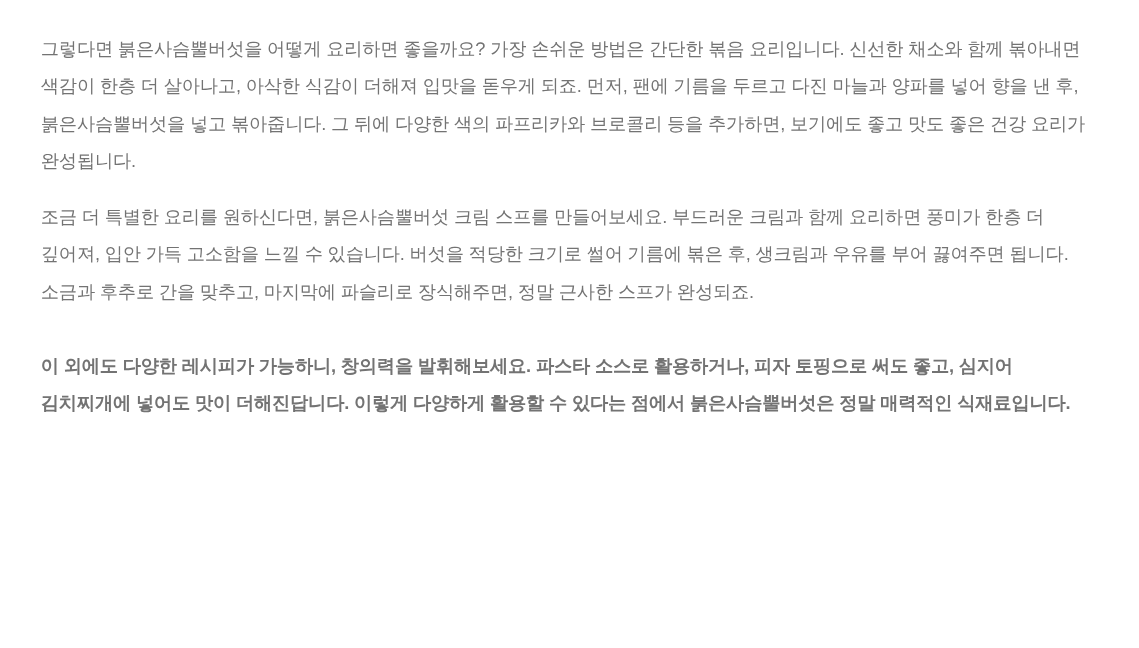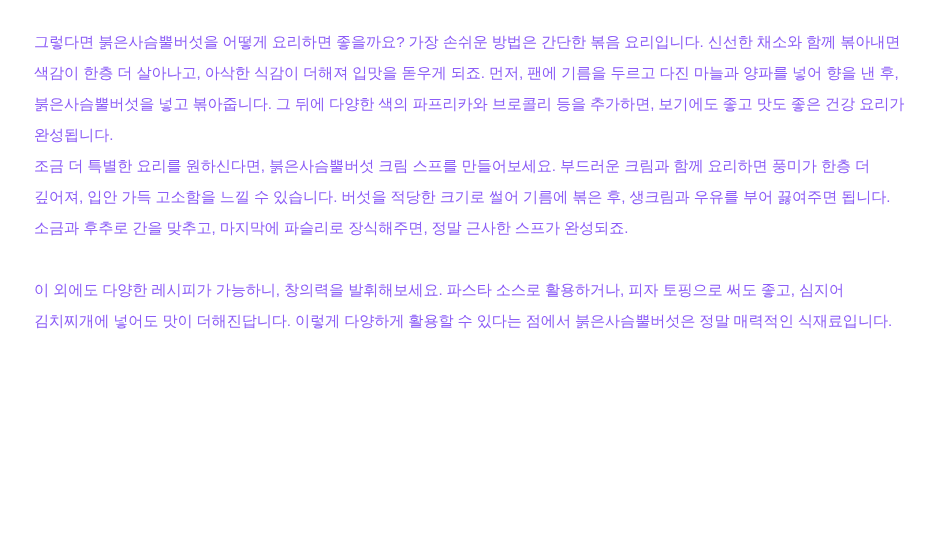--- a/index.html
+++ b/index.html
@@ -18,33 +18,34 @@
     box-sizing: border-box;
     width: 949px;
     height: 540px;
     padding: 26px 34px 0 34px;
     background: #ffffff;
   }
   .doc-body {
     font-size: 15.2px;
     line-height: 31px;
     letter-spacing: -0.15px;
-    color: #8b5cf6;
+    color: #737373;
     text-align: left;
     word-break: keep-all;
   }
   .para {
     margin: 0;
     padding: 0;
   }
   .para + .para {
-    margin-top: 0px;
+    margin-top: 16px;
   }
   .para.spaced {
     margin-top: 31px;
+    font-weight: bold;
   }
 </style>
 </head>
 <body>
 
 <div class="page">
   <div class="doc-body">
     <p class="para">그렇다면 붉은사슴뿔버섯을 어떻게 요리하면 좋을까요? 가장 손쉬운 방법은 간단한 볶음 요리입니다. 신선한 채소와 함께 볶아내면 색감이 한층 더 살아나고, 아삭한 식감이 더해져 입맛을 돋우게 되죠. 먼저, 팬에 기름을 두르고 다진 마늘과 양파를 넣어 향을 낸 후, 붉은사슴뿔버섯을 넣고 볶아줍니다. 그 뒤에 다양한 색의 파프리카와 브로콜리 등을 추가하면, 보기에도 좋고 맛도 좋은 건강 요리가 완성됩니다.</p>
     <p class="para">조금 더 특별한 요리를 원하신다면, 붉은사슴뿔버섯 크림 스프를 만들어보세요. 부드러운 크림과 함께 요리하면 풍미가 한층 더 깊어져, 입안 가득 고소함을 느낄 수 있습니다. 버섯을 적당한 크기로 썰어 기름에 볶은 후, 생크림과 우유를 부어 끓여주면 됩니다. 소금과 후추로 간을 맞추고, 마지막에 파슬리로 장식해주면, 정말 근사한 스프가 완성되죠.</p>
     <p class="para spaced">이 외에도 다양한 레시피가 가능하니, 창의력을 발휘해보세요. 파스타 소스로 활용하거나, 피자 토핑으로 써도 좋고, 심지어 김치찌개에 넣어도 맛이 더해진답니다. 이렇게 다양하게 활용할 수 있다는 점에서 붉은사슴뿔버섯은 정말 매력적인 식재료입니다.</p>

